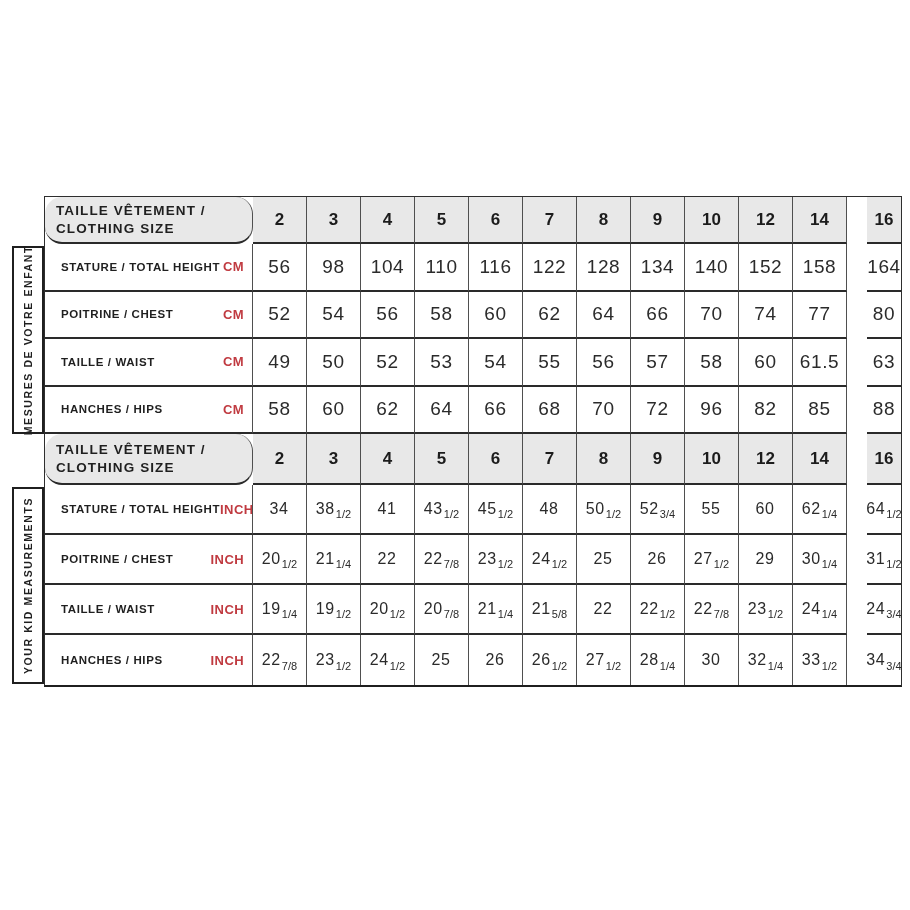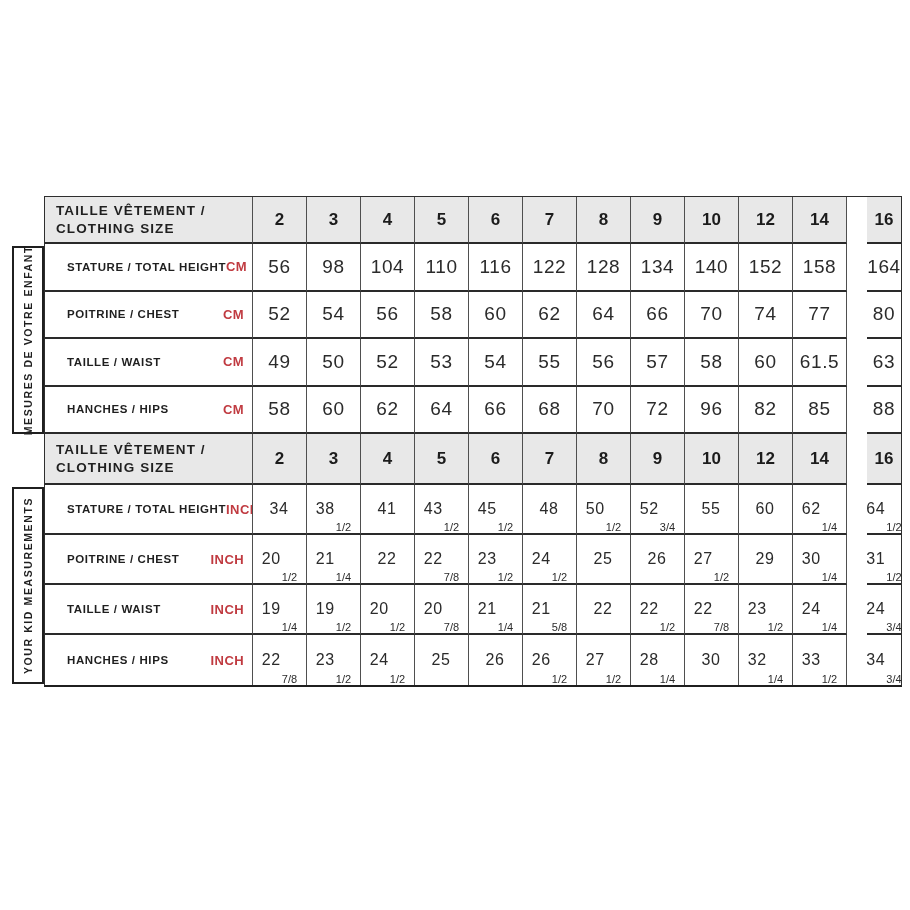--- a/index.html
+++ b/index.html
@@ -65,39 +65,40 @@
   }
   .cell:nth-child(13n) { border-right: none; margin-left: 20px; }
   .cell:nth-last-child(-n+13) { border-bottom: none; }
 
   .title-cell {
     background: #e8e8e8;
     flex-direction: column;
     align-items: flex-start;
     justify-content: center;
     padding-left: 11px;
+    border-radius: 17px;
   }
   .title-line {
     font-size: 13.5px;
     font-weight: 700;
     letter-spacing: 1.1px;
     color: #1f1f1f;
     line-height: 1.3;
     white-space: nowrap;
   }
   .head-cell {
     background: #e8e8e8;
     font-size: 17px;
     font-weight: 700;
     color: #1c1c1c;
   }
 
   .label-cell {
     justify-content: space-between;
-    padding: 0 8px 0 22px;
+    padding: 0 8px 0 16px;
   }
   .row-label {
     font-size: 11.5px;
     font-weight: 700;
     letter-spacing: 0.6px;
     color: #1f1f1f;
     white-space: nowrap;
   }
   .unit-label {
     font-size: 13px;
@@ -112,20 +113,21 @@
     letter-spacing: 0.6px;
     color: #2b2b2b;
     white-space: nowrap;
   }
   .value-cell .whole { font-size: 16px; }
   .value-cell .frac {
     font-size: 11px;
     letter-spacing: 0;
     margin-left: 1px;
     align-self: flex-end;
+    padding-bottom: 13px;
   }
 </style>
 </head>
 <body>
 
 <div class="page">
 
   <div class="side-box side-box-cm">
     <span class="side-text">MESURES DE VOTRE ENFANT</span>
   </div>

